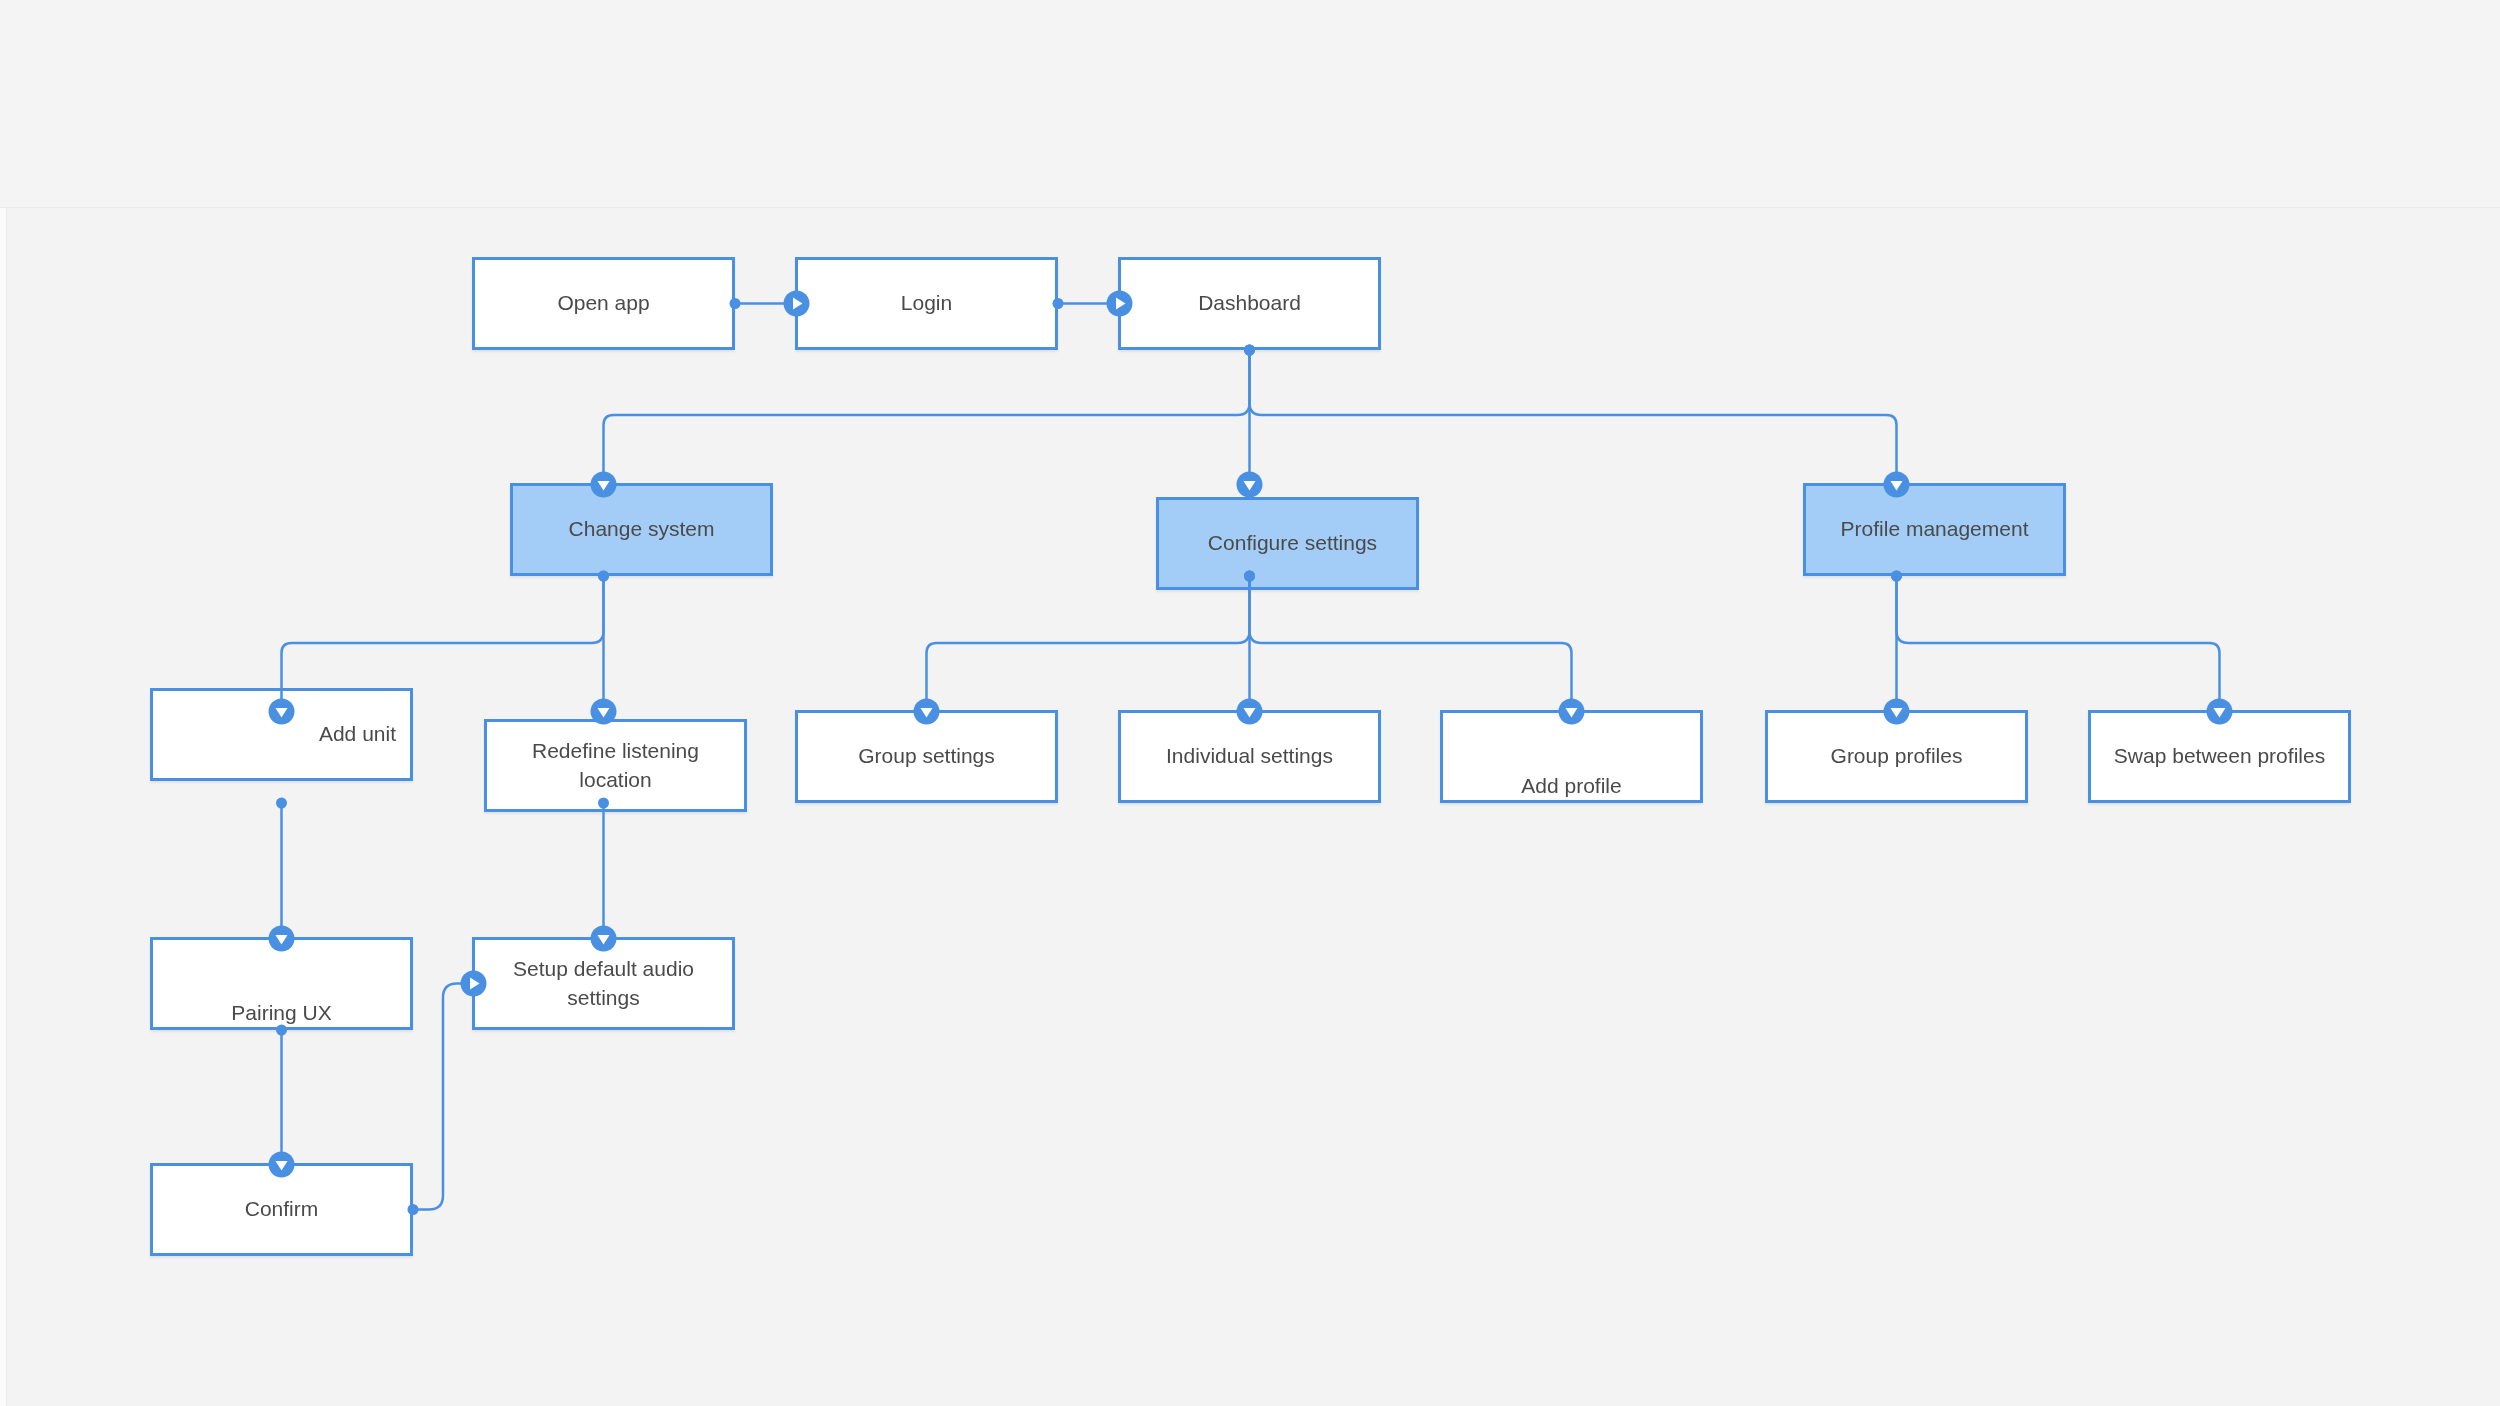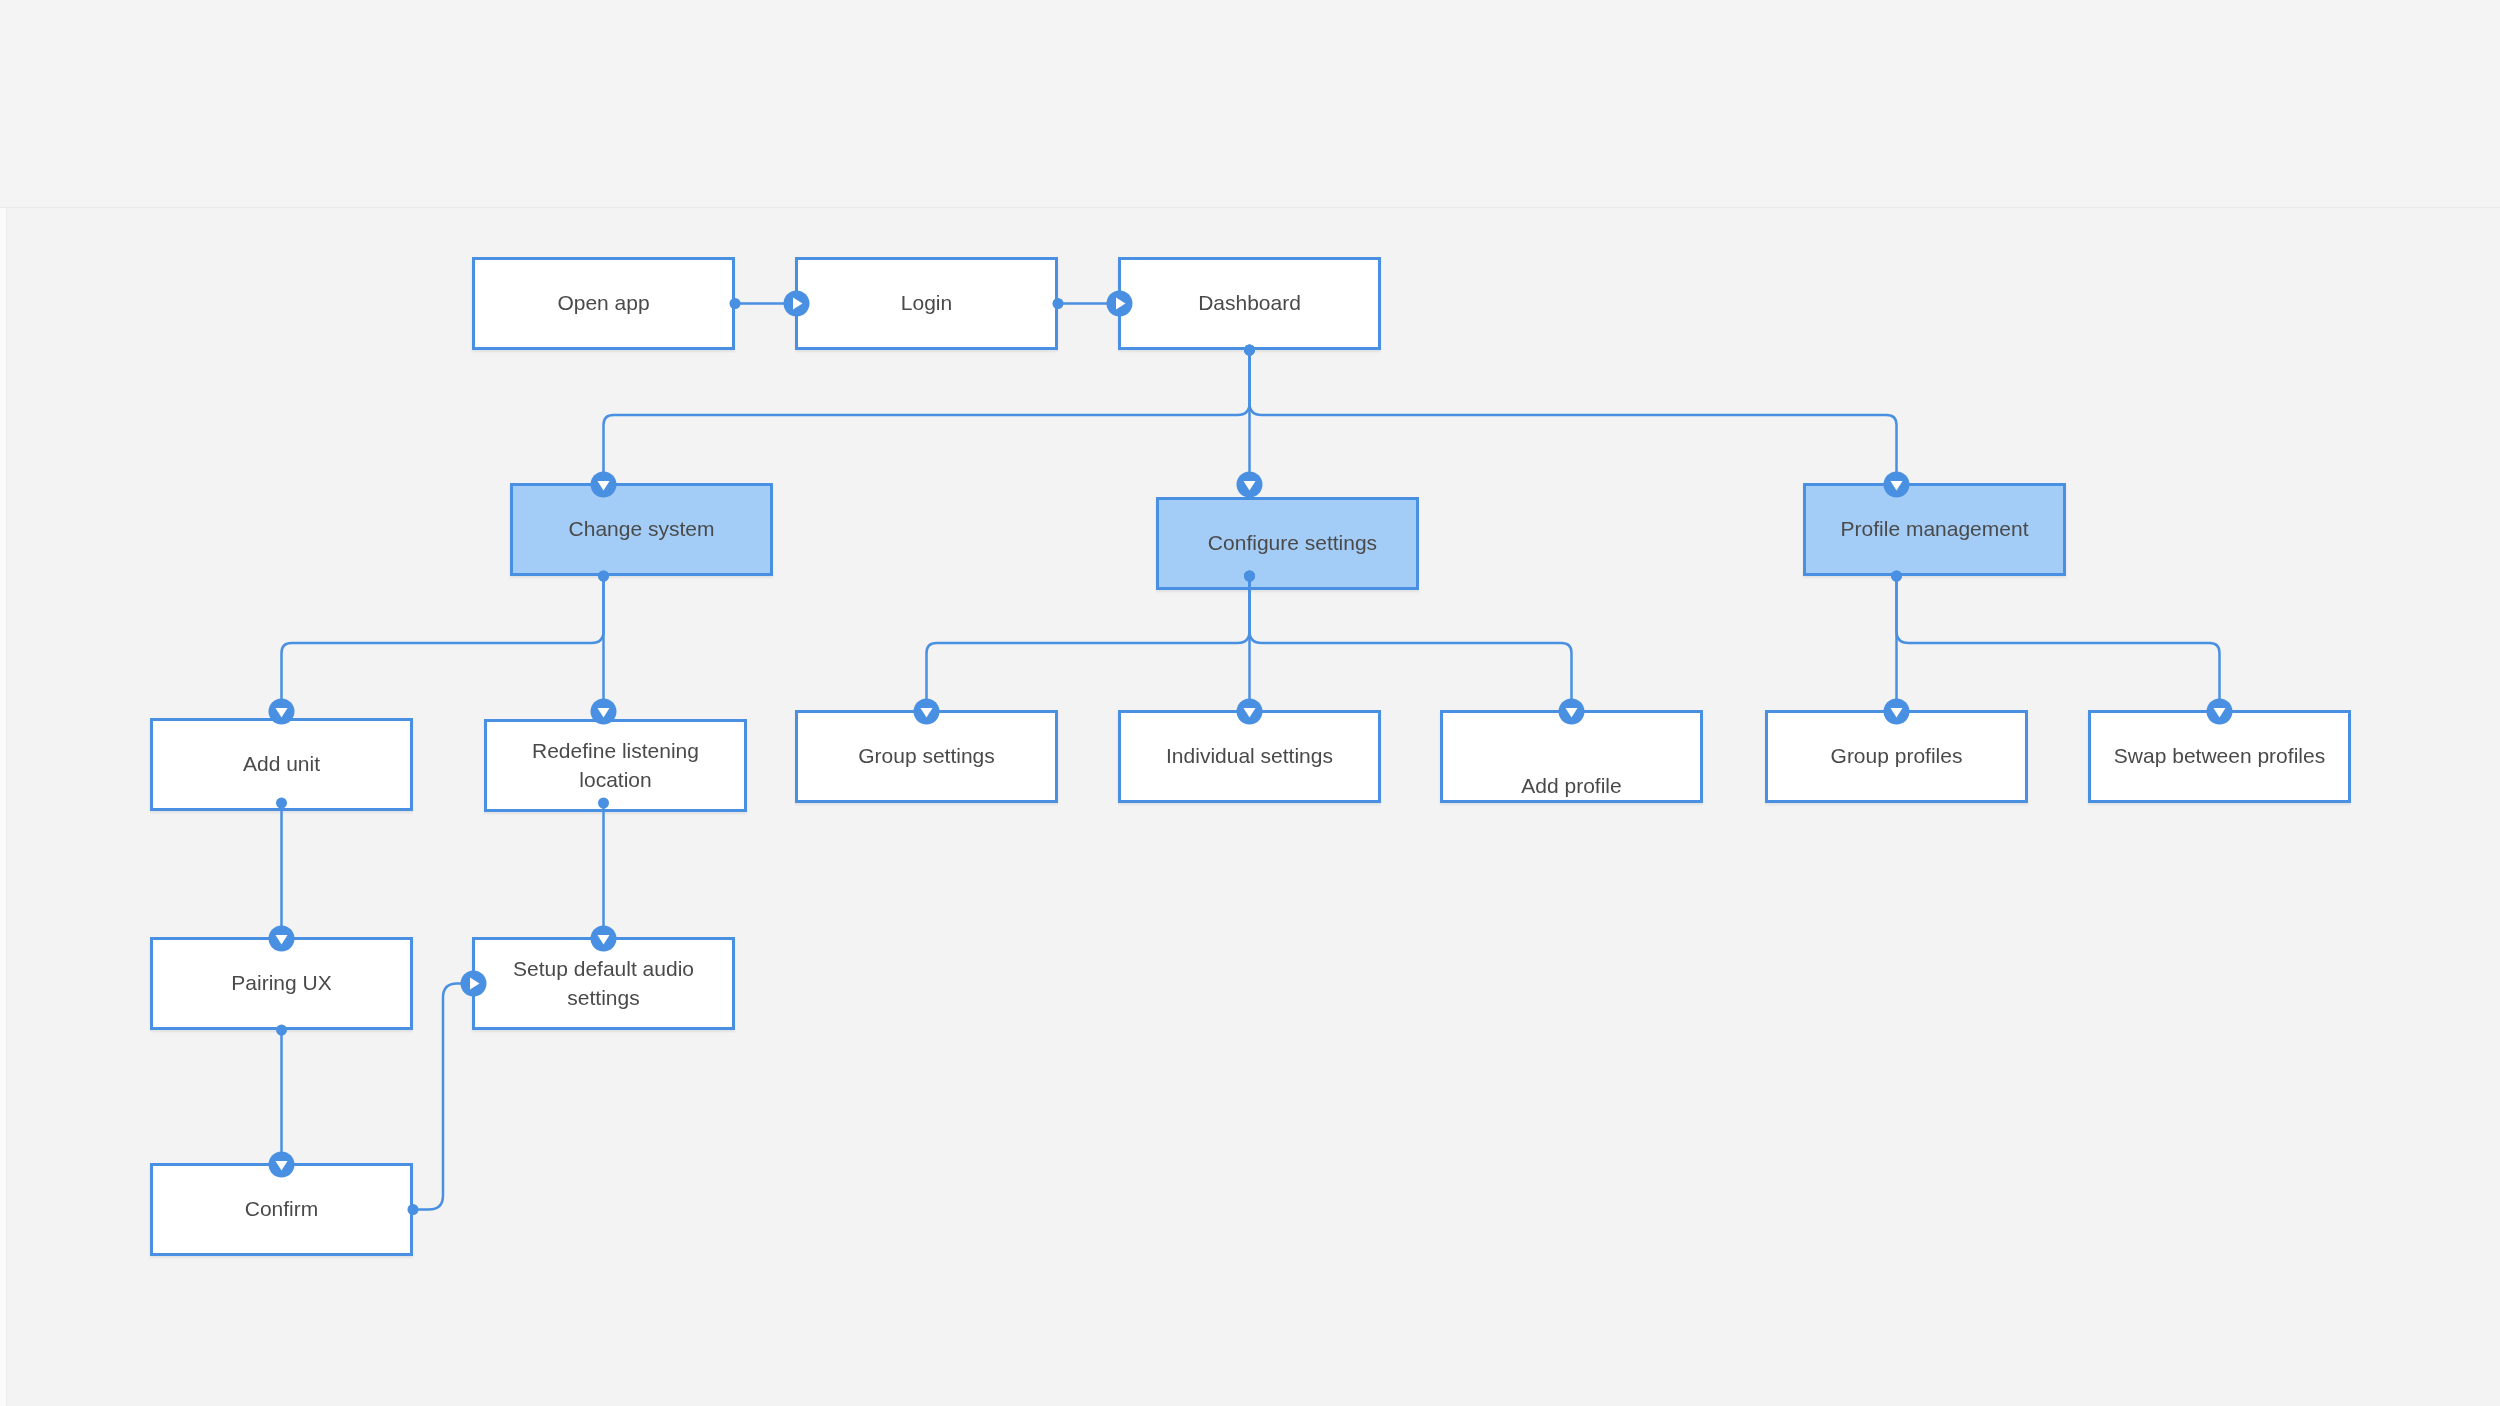--- a/index.html
+++ b/index.html
@@ -137,21 +137,21 @@
 <div class="node highlight" style="left:472px;  top:483px;">
     <span class="node-label">Change system</span>
   </div>
 <div class="node highlight" style="left:1118px; top:497px;padding-left:10px;">
     <span class="node-label">Configure settings</span>
   </div>
 <div class="node highlight" style="left:1765px; top:483px;">
     <span class="node-label">Profile management</span>
   </div>
 
-<div class="node default" style="left:150px;  top:718px;">
+<div class="node default" style="left:150px;  top:688px;justify-content:flex-end;">
     <span class="node-label">Add unit</span>
   </div>
 <div class="node default" style="left:484px;  top:710px;margin-top:9px;">
     <span class="node-label">Redefine listening location</span>
   </div>
 <div class="node default" style="left:795px;  top:710px;">
     <span class="node-label">Group settings</span>
   </div>
 <div class="node default" style="left:1118px; top:710px;">
     <span class="node-label">Individual settings</span>
@@ -159,21 +159,21 @@
 <div class="node default" style="left:1440px; top:710px;align-items:flex-end;">
     <span class="node-label">Add profile</span>
   </div>
 <div class="node default" style="left:1765px; top:710px;">
     <span class="node-label">Group profiles</span>
   </div>
 <div class="node default" style="left:2088px; top:710px;">
     <span class="node-label">Swap between profiles</span>
   </div>
 
-<div class="node default" style="left:150px;  top:937px;">
+<div class="node default" style="left:150px;  top:937px;align-items:flex-end;">
     <span class="node-label">Pairing UX</span>
   </div>
 <div class="node default" style="left:472px;  top:937px;">
     <span class="node-label">Setup default audio settings</span>
   </div>
 
 <div class="node default" style="left:150px;  top:1163px;">
     <span class="node-label">Confirm</span>
   </div>
 

